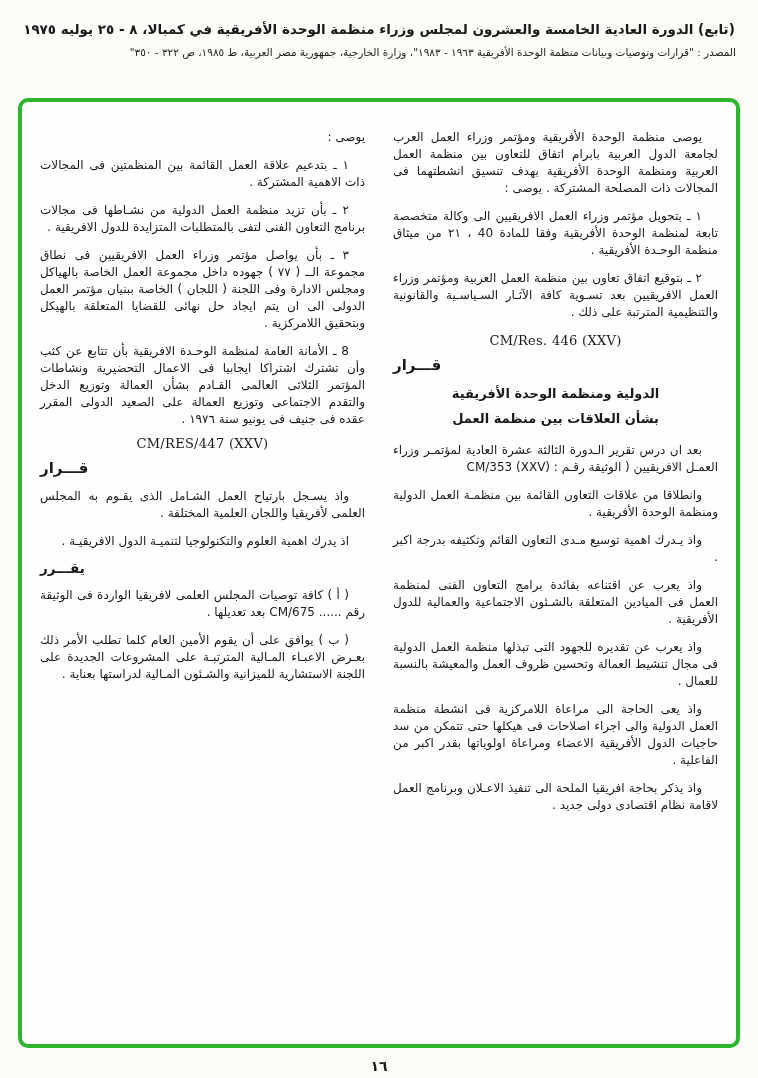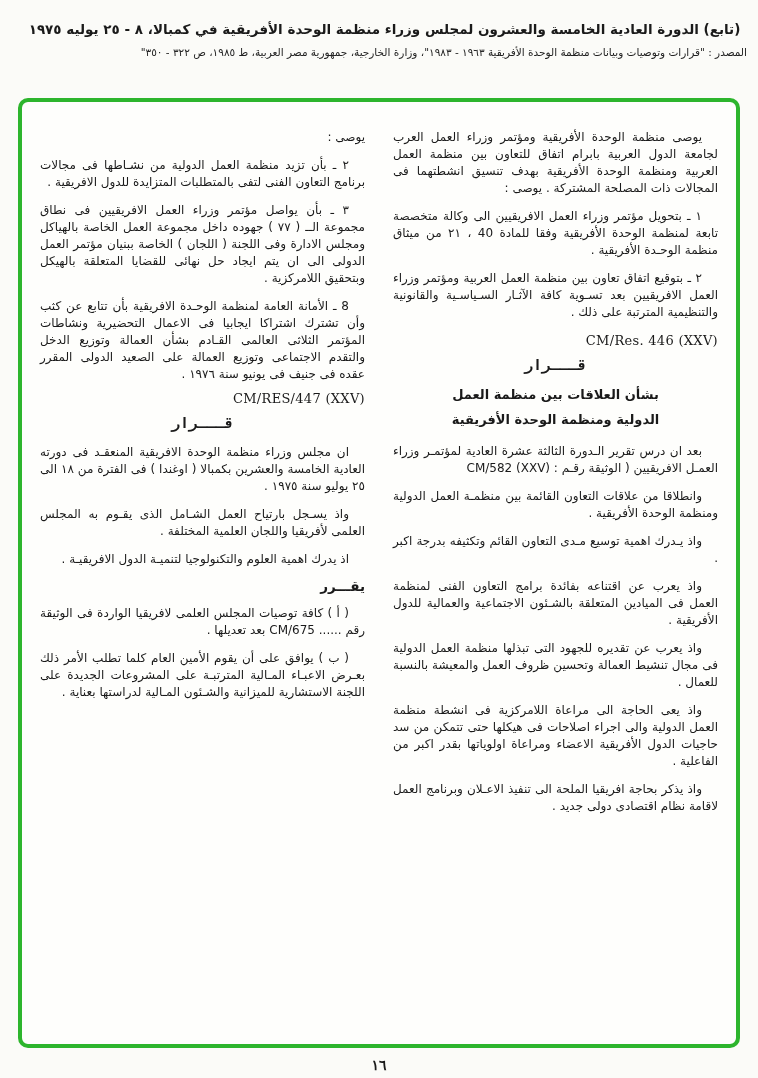--- a/index.html
+++ b/index.html
@@ -4,21 +4,21 @@
 <style>
   * { margin: 0; padding: 0; box-sizing: border-box; }
   html, body { width: 758px; height: 1078px; }
   body {
     background: #fbfbf8;
     font-family: "DejaVu Sans", sans-serif;
     direction: rtl;
     position: relative;
     color: #1a1a1a;
   }
-  .page-header { padding: 20px 5px 0 16px; }
+  .page-header { padding: 20px 16px 0 16px; }
   .header-title {
     text-align: center;
     font-weight: 700;
     font-size: 13.5px;
     line-height: 1.4;
   }
   .header-source {
     margin-top: 7px;
     font-size: 10.5px;
     text-align: right;
@@ -43,97 +43,95 @@
     font-size: 12px;
     line-height: 17px;
     text-align: justify;
     text-indent: 16px;
     margin-bottom: 8px;
     margin-top: 11px;
   }
   p.no-indent { text-indent: 0; }
   .ref {
     direction: ltr;
-    text-align: right;
+    text-align: center;
     font-size: 13px;
     font-family: "DejaVu Serif", serif;
     margin: 12px 0 6px 0;
     letter-spacing: 0.3px;
   }
   .heading {
-    text-align: center;
+    text-align: left;
     font-weight: 700;
     font-size: 15px;
     margin: 8px 0 8px 0;
     letter-spacing: 0.5px;
-    font-family: Liberation Mono, monospace;
   }
   .subject-heading {
     text-align: center;
     font-weight: 700;
     font-size: 13px;
     line-height: 1.9;
     margin-bottom: 8px;
   }
   .subheading {
-    text-align: right;
+    text-align: left;
     font-weight: 700;
     font-size: 13.5px;
     margin: 10px 0 10px 0;
   }
   .spacer-top { margin-top: 0; }
   .page-number {
     position: absolute;
     bottom: 4px;
     left: 0;
     right: 0;
     text-align: center;
     font-weight: 700;
     font-size: 14px;
-    font-family: Liberation Serif, serif;
   }
 </style>
 </head>
 <body>
 
 <div class="page-header">
   <div class="header-title">(تابع) الدورة العادية الخامسة والعشرون لمجلس وزراء منظمة الوحدة الأفريقية في كمبالا، ٨ - ٢٥ يوليه ١٩٧٥</div>
   <div class="header-source">المصدر : "قرارات وتوصيات وبيانات منظمة الوحدة الأفريقية ١٩٦٣ - ١٩٨٣"، وزارة الخارجية، جمهورية مصر العربية، ط ١٩٨٥، ص ٣٢٢ - ٣٥٠"</div>
 </div>
 
 <div class="content-frame" style="border-color: rgb(45, 181, 45);">
   <div class="columns">
 
     <div class="col">
       <p class="body">يوصى منظمة الوحدة الأفريقية ومؤتمر وزراء العمل العرب لجامعة الدول العربية بابرام اتفاق للتعاون بين منظمة العمل العربية ومنظمة الوحدة الأفريقية بهدف تنسيق انشطتهما فى المجالات ذات المصلحة المشتركة . يوصى :</p>
       <p class="body">١ ـ بتحويل مؤتمر وزراء العمل الافريقيين الى وكالة متخصصة تابعة لمنظمة الوحدة الأفريقية وفقا للمادة 40 ، ٢١ من ميثاق منظمة الوحـدة الأفريقية .</p>
       <p class="body">٢ ـ بتوقيع اتفاق تعاون بين منظمة العمل العربية ومؤتمر وزراء العمل الافريقيين بعد تسـوية كافة الآثـار السـياسـية والقانونية والتنظيمية المترتبة على ذلك .</p>
       <div class="ref">CM/Res. 446 (XXV)</div>
       <div class="heading">قـــرار</div>
       <div class="subject-heading">
+        <div>الدولية ومنظمة الوحدة الأفريقية</div>
         <div>بشأن العلاقات بين منظمة العمل</div>
-        <div>الدولية ومنظمة الوحدة الأفريقية</div>
       </div>
-      <p class="body">بعد ان درس تقرير الـدورة الثالثة عشرة العادية لمؤتمـر وزراء العمـل الافريقيين ( الوثيقة رقـم : CM/582 (XXV)</p>
+      <p class="body">بعد ان درس تقرير الـدورة الثالثة عشرة العادية لمؤتمـر وزراء العمـل الافريقيين ( الوثيقة رقـم : CM/353 (XXV)</p>
       <p class="body">وانطلاقا من علاقات التعاون القائمة بين منظمـة العمل الدولية ومنظمة الوحدة الأفريقية .</p>
       <p class="body">واذ يـدرك اهمية توسيع مـدى التعاون القائم وتكثيفه بدرجة اكبر .</p>
       <p class="body">واذ يعرب عن اقتناعه بفائدة برامج التعاون الفنى لمنظمة العمل فى الميادين المتعلقة بالشـئون الاجتماعية والعمالية للدول الأفريقية .</p>
       <p class="body">واذ يعرب عن تقديره للجهود التى تبذلها منظمة العمل الدولية فى مجال تنشيط العمالة وتحسين ظروف العمل والمعيشة بالنسبة للعمال .</p>
       <p class="body">واذ يعى الحاجة الى مراعاة اللامركزية فى انشطة منظمة العمل الدولية والى اجراء اصلاحات فى هيكلها حتى تتمكن من سد حاجيات الدول الأفريقية الاعضاء ومراعاة اولوياتها بقدر اكبر من الفاعلية .</p>
       <p class="body">واذ يذكر بحاجة افريقيا الملحة الى تنفيذ الاعـلان وبرنامج العمل لاقامة نظام اقتصادى دولى جديد .</p>
     </div>
 
     <div class="col">
       <p class="body no-indent">يوصى :</p>
+      <p class="body">١ ـ بتدعيم علاقة العمل القائمة بين المنظمتين فى المجالات ذات الاهمية المشتركة .</p>
       <p class="body">٢ ـ بأن تزيد منظمة العمل الدولية من نشـاطها فى مجالات برنامج التعاون الفنى لتفى بالمتطلبات المتزايدة للدول الافريقية .</p>
       <p class="body">٣ ـ بأن يواصل مؤتمر وزراء العمل الافريقيين فى نطاق مجموعة الــ ( ٧٧ ) جهوده داخل مجموعة العمل الخاصة بالهياكل ومجلس الادارة وفى اللجنة ( اللجان ) الخاصة ببنيان مؤتمر العمل الدولى الى ان يتم ايجاد حل نهائى للقضايا المتعلقة بالهيكل وبتحقيق اللامركزية .</p>
       <p class="body">8 ـ الأمانة العامة لمنظمة الوحـدة الافريقية بأن تتابع عن كثب وأن تشترك اشتراكا ايجابيا فى الاعمال التحضيرية ونشاطات المؤتمر الثلاثى العالمى القـادم بشأن العمالة وتوزيع الدخل والتقدم الاجتماعى وتوزيع العمالة على الصعيد الدولى المقرر عقده فى جنيف فى يونيو سنة ١٩٧٦ .</p>
       <div class="ref spacer-top">CM/RES/447 (XXV)</div>
       <div class="heading">قـــرار</div>
-      <p class="body">ان مجلس وزراء منظمة الوحدة الافريقية المنعقـد فى دورته العادية الخامسة والعشرين بكمبالا ( اوغندا ) فى الفترة من ١٨ الى ٢٥ يوليو سنة ١٩٧٥ .</p>
       <p class="body">واذ يسـجل بارتياح العمل الشـامل الذى يقـوم به المجلس العلمى لأفريقيا واللجان العلمية المختلفة .</p>
       <p class="body">اذ يدرك اهمية العلوم والتكنولوجيا لتنميـة الدول الافريقيـة .</p>
       <div class="subheading">يقـــرر</div>
       <p class="body">( أ ) كافة توصيات المجلس العلمى لافريقيا الواردة فى الوثيقة رقم ...... CM/675 بعد تعديلها .</p>
       <p class="body">( ب ) يوافق على أن يقوم الأمين العام كلما تطلب الأمر ذلك بعـرض الاعبـاء المـالية المترتبـة على المشروعات الجديدة على اللجنة الاستشارية للميزانية والشـئون المـالية لدراستها بعناية .</p>
     </div>
 
   </div>
 </div>
 

